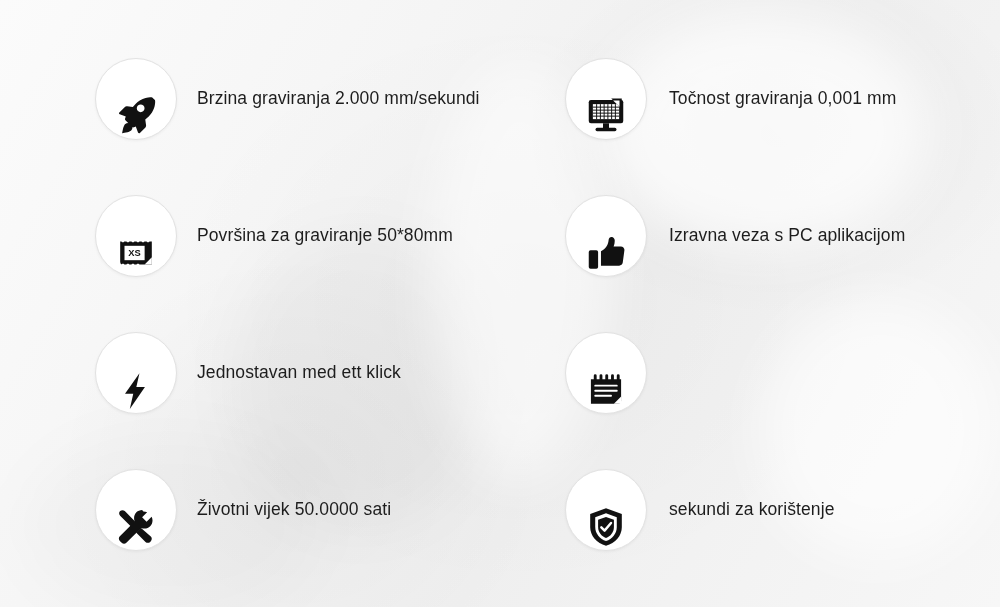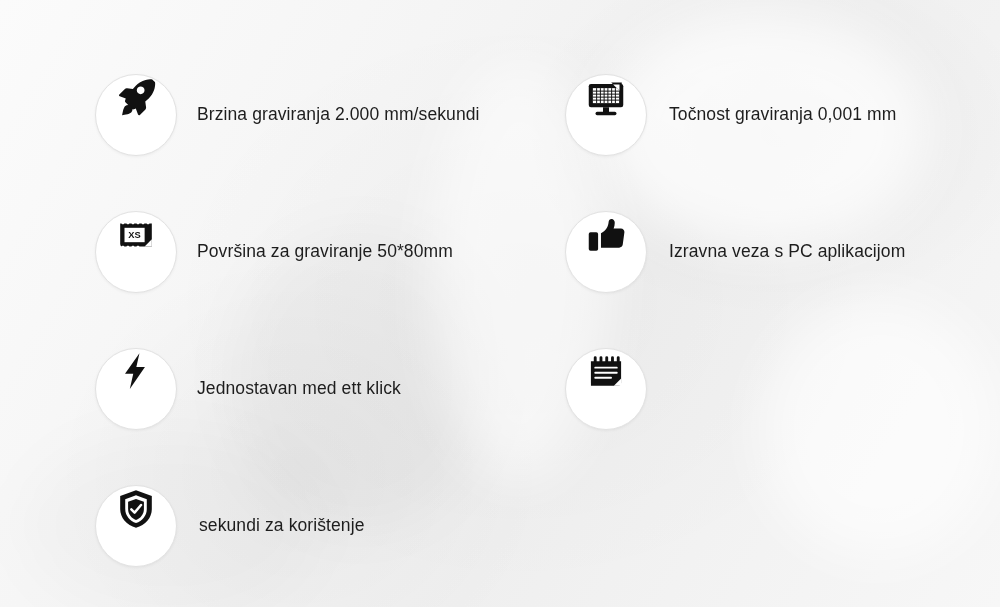--- a/index.html
+++ b/index.html
@@ -36,37 +36,37 @@
   .s3 { left: 760px; top: 300px; width: 240px; height: 260px; background: rgba(255,255,255,0.6); }
   .s4 { left: 20px;  top: 430px; width: 300px; height: 190px; background: rgba(0,0,0,0.02); }
   .s5 { left: 430px; top: 60px;  width: 180px; height: 420px; background: rgba(255,255,255,0.55); }
 
   .grid {
     position: relative;
     display: grid;
     grid-template-columns: 470px 470px;
     grid-template-rows: repeat(4, 137px);
     column-gap: 0px;
-    padding: 46px 0 0 95px;
+    padding: 30px 0 0 95px;
     box-sizing: border-box;
   }
   .feature {
     display: flex;
     align-items: center;
   }
   .icon-circle {
     width: 80px;
     height: 80px;
     min-width: 80px;
     border-radius: 50%;
     background: #ffffff;
     border: 1px solid #e2e2e2;
     box-shadow: 0 1px 3px rgba(0,0,0,0.05);
     display: flex;
-    align-items: flex-start;
+    align-items: flex-end;
     justify-content: center;
   }
   .icon-circle svg { display: block; }
   .feature-label {
     margin-left: 20px;
     font-size: 17.5px;
     color: #1d1d1d;
     letter-spacing: 0.1px;
     line-height: 1.2;
     white-space: nowrap;
@@ -171,20 +171,31 @@
             <rect x="15" y="10" width="4" height="9" rx="2"></rect>
             <rect x="23" y="10" width="4" height="9" rx="2"></rect>
             <rect x="31" y="10" width="4" height="9" rx="2"></rect>
             <rect x="39" y="10" width="4" height="9" rx="2"></rect>
             <rect x="47" y="10" width="4" height="9" rx="2"></rect>
           </g>
         </svg>
       </div>
     </div>
 
+    <div class="feature col-left">
+      <div class="icon-circle">
+        <svg width="46" height="46" viewBox="0 0 64 64" fill="#111111" aria-hidden="true">
+          <path d="M40.5 8.5c-6.2 0-11.2 5-11.2 11.2 0 1.6.3 3.1.9 4.5L9.5 44.9c-1.8 1.8-1.8 4.7 0 6.5l2.6 2.6c1.8 1.8 4.7 1.8 6.5 0l20.7-20.7c1.4.6 2.9.9 4.5.9 6.2 0 11.2-5 11.2-11.2 0-1.9-.5-3.6-1.3-5.2l-7 7-6.2-6.2 7-7c-1.6-.8-3.3-1.3-5.2-1.3z"></path>
+          <path d="M20.9 8.9l-9.6 1.6 11.9 11.9 5.6-5.6-7.9-7.9z" opacity="0"></path>
+          <path d="M9.9 9.9c-1.8 1.8-1.8 4.7 0 6.5l14.7 14.7 6.5-6.5L16.4 9.9c-1.8-1.8-4.7-1.8-6.5 0z" transform="translate(0,0)"></path>
+          <path d="M38.6 33.1l-6.5 6.5 13.1 13.1c1.8 1.8 4.7 1.8 6.5 0l.9-.9c1.8-1.8 1.8-4.7 0-6.5L38.6 33.1z"></path>
+        </svg>
+      </div>
+      <div class="feature-label">Životni vijek 50.0000 sati</div>
+    </div>
 
     <div class="feature col-right">
       <div class="icon-circle">
         <svg width="46" height="46" viewBox="0 0 64 64" fill="none" aria-hidden="true">
           <path d="M32 6 L54 14v18c0 12.5-9 22.5-22 26C19 54.5 10 44.5 10 32V14L32 6z" fill="#111111"></path>
           <path d="M32 13 L47 18.5V32c0 9.3-6.4 16.8-15 19.6C23.4 48.8 17 41.3 17 32V18.5L32 13z" fill="#ffffff"></path>
           <path d="M32 18 L43 22v10c0 7.2-4.7 13-11 15.2C25.7 45 21 39.2 21 32V22l11-4z" fill="#111111"></path>
           <path d="M25.5 32.5 L30 37 L39 26.5" stroke="#ffffff" stroke-width="3.4" stroke-linecap="round" stroke-linejoin="round" fill="none"></path>
         </svg>
       </div>

